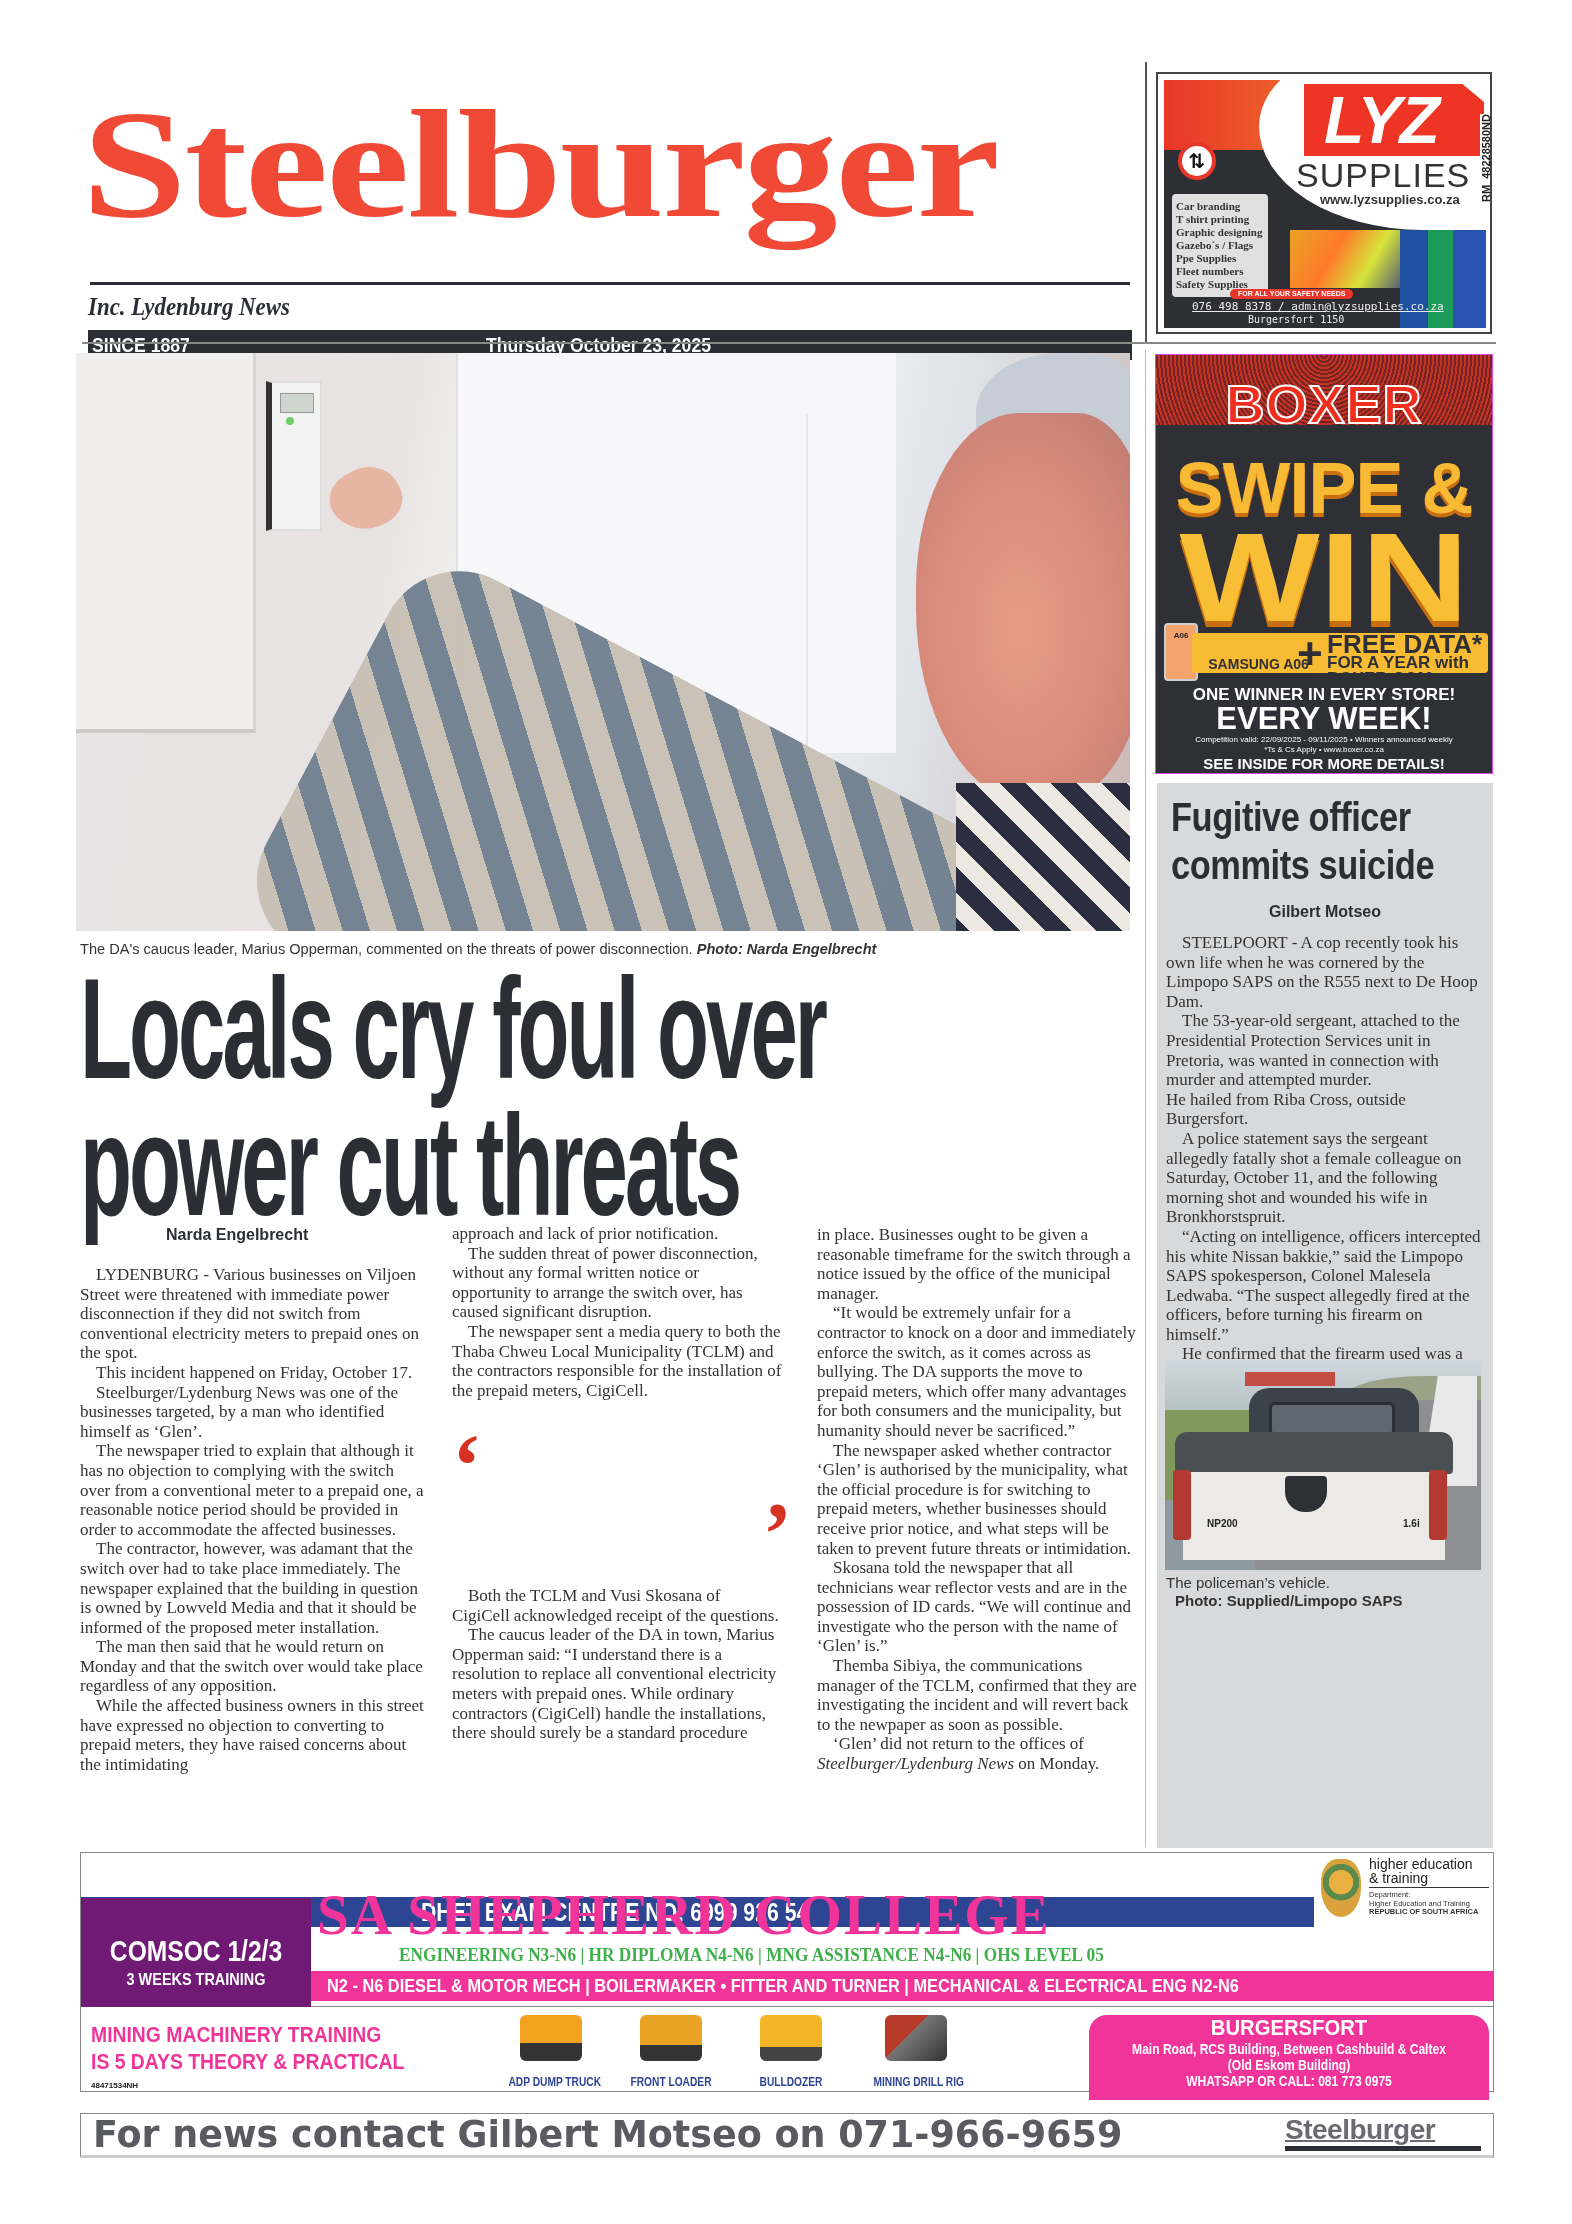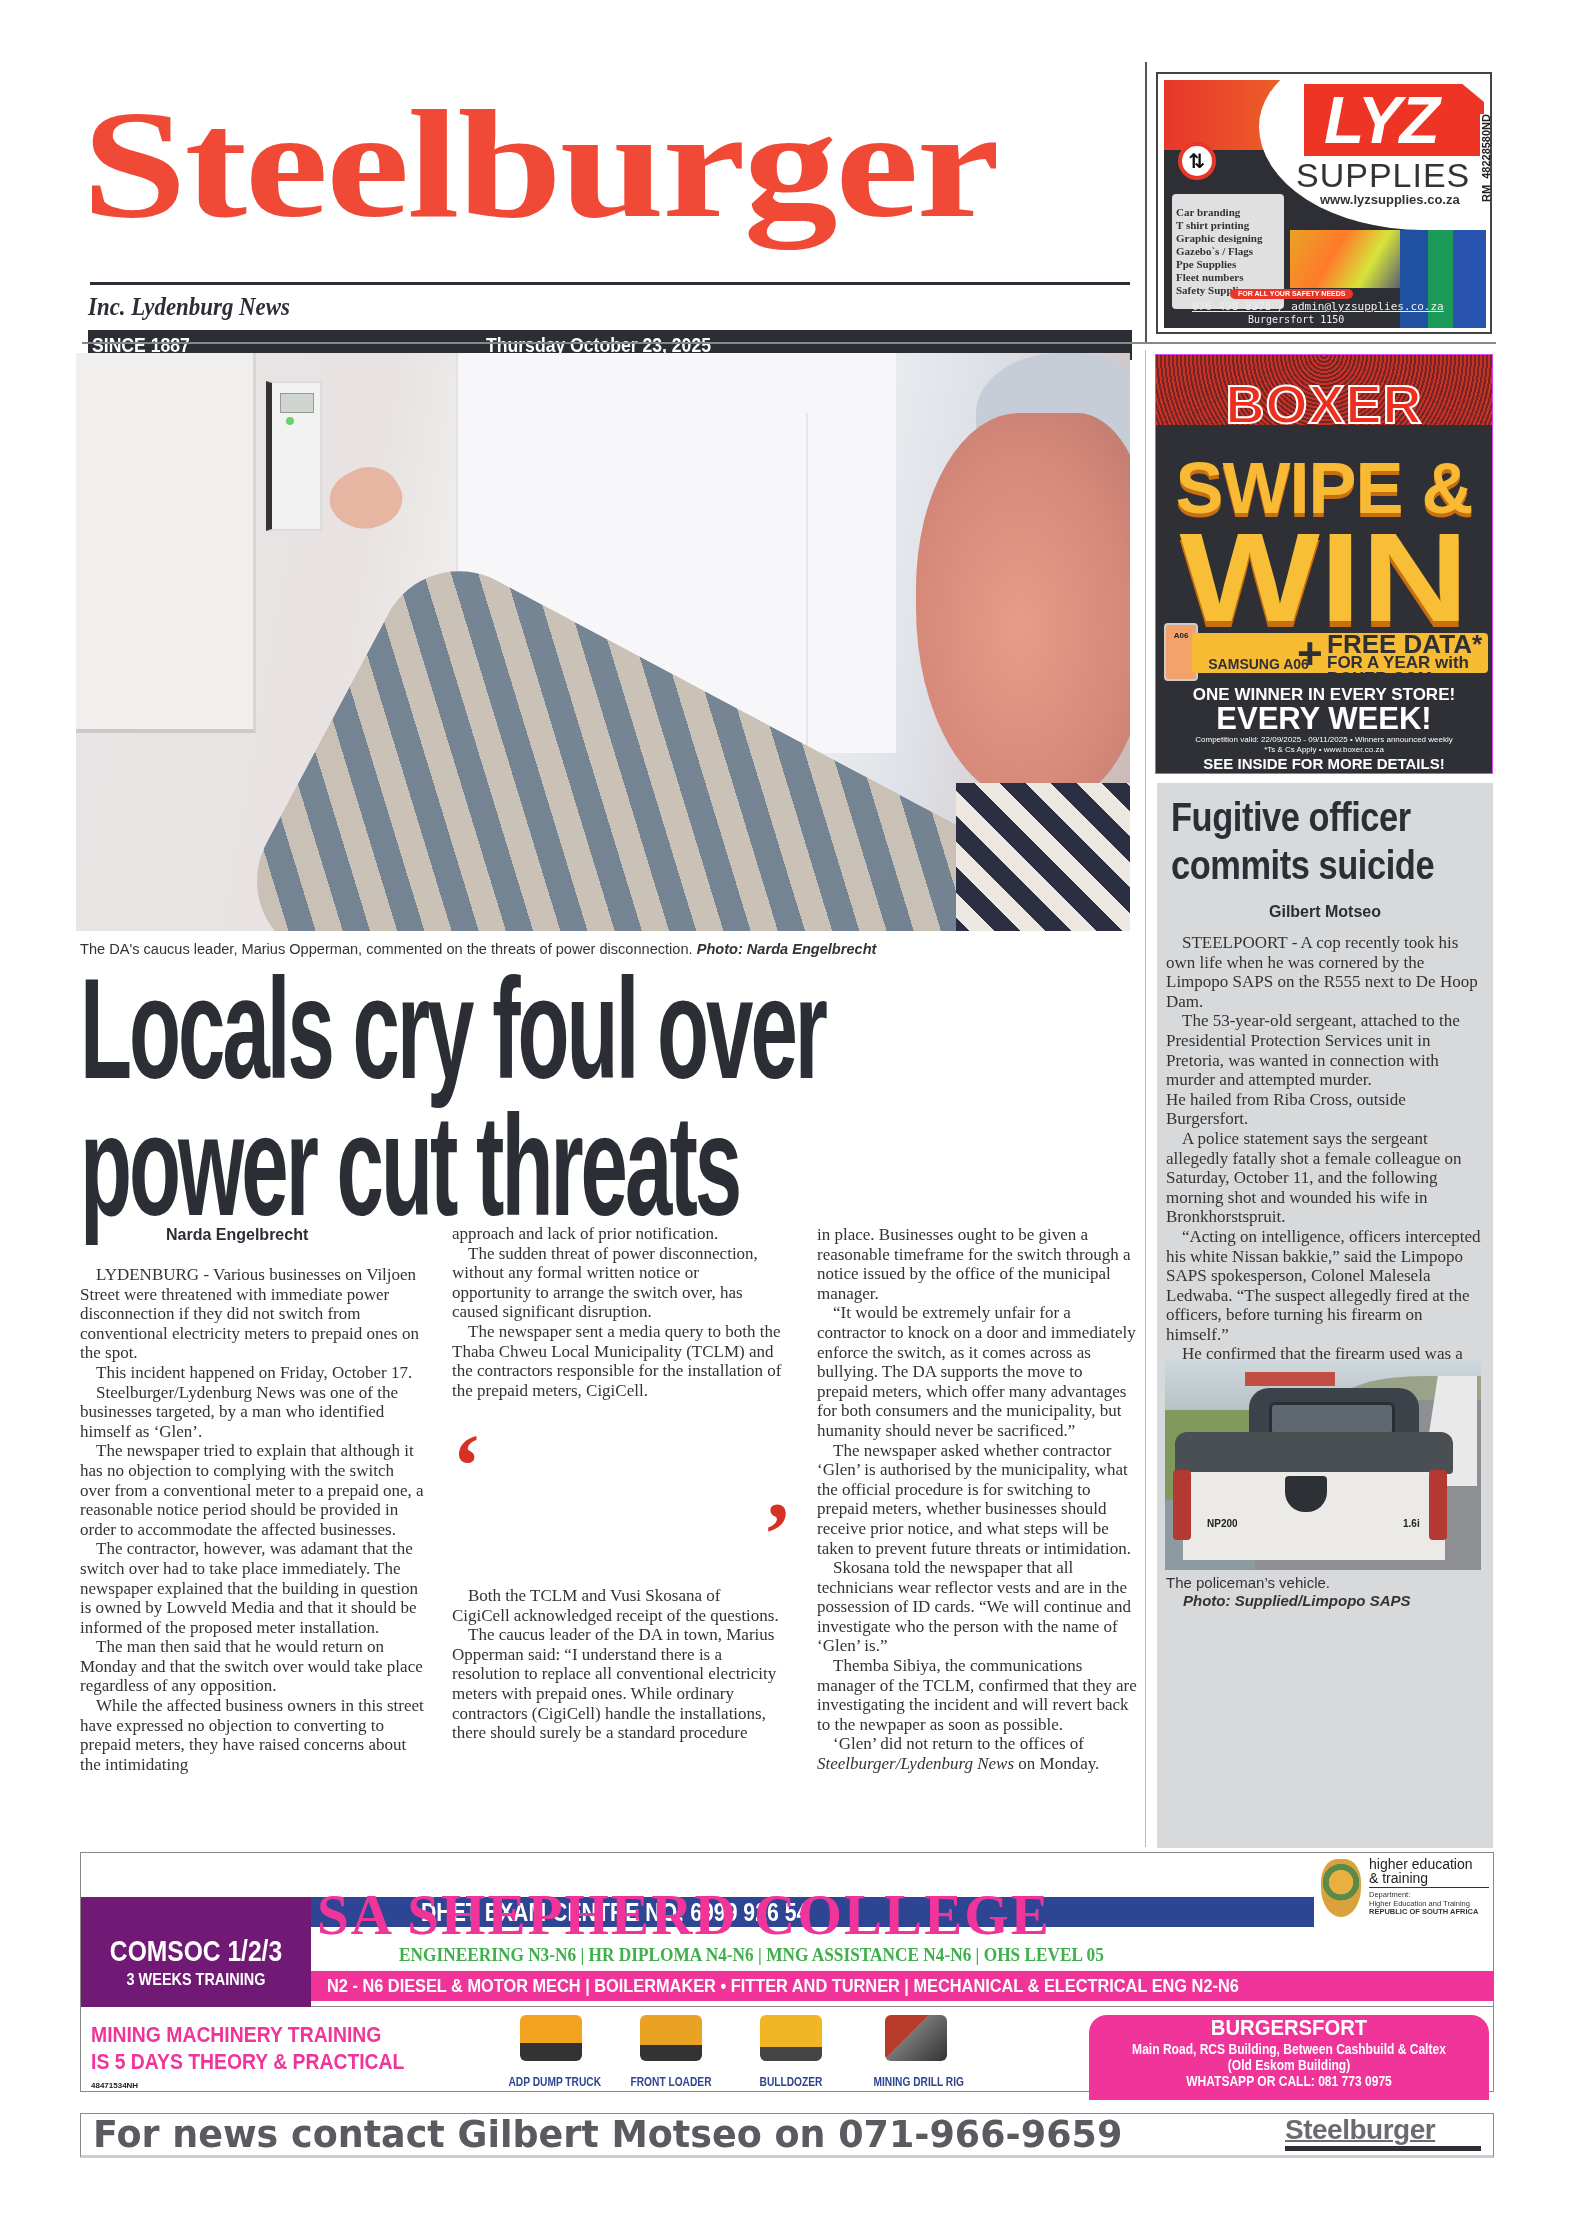--- a/index.html
+++ b/index.html
@@ -22,21 +22,21 @@
 
   
   .lyz { position: absolute; left: 1156px; top: 72px; width: 336px; height: 262px; border: 2px solid #444; background: #fff; overflow: hidden; }
   .lyz .inner { position: absolute; left: 6px; top: 6px; width: 322px; height: 248px; background: #2d2f35; overflow: hidden; }
   .lyz .redwave { position: absolute; left: 0; top: 0; width: 322px; height: 70px; background: linear-gradient(90deg, #e8362a, #f07a28 60%, #fff 60%); }
   .lyz .white { position: absolute; left: 95px; top: -40px; width: 300px; height: 190px; background: #fff; border-radius: 50% 0 0 60%; }
   .lyz .logo { position: absolute; left: 140px; top: 4px; width: 180px; height: 72px; background: #ee3424; clip-path: polygon(0 0, 88% 0, 100% 25%, 100% 100%, 0 100%); }
   .lyz .logo span { position: absolute; left: 20px; top: -2px; font: italic 900 66px "Liberation Sans", sans-serif; color: #fff; letter-spacing: -2px; }
   .lyz .supplies { position: absolute; left: 132px; top: 76px; font: 400 34px "Liberation Sans", sans-serif; color: #333; letter-spacing: 1px; }
   .lyz .url { position: absolute; left: 156px; top: 112px; font: 700 13px "Liberation Sans", sans-serif; color: #333; }
-  .lyz .list { position: absolute; left: 8px; top: 114px; width: 112px; padding: 12px 4px; background: rgba(240,240,240,0.92); border-radius: 4px;
+  .lyz .list { position: absolute; left: 8px; top: 114px; width: 96px; padding: 6px 4px; background: rgba(240,240,240,0.92); border-radius: 4px;
     font: 700 11px "Liberation Serif", serif; color: #333; line-height: 13px; }
   .lyz .sign { position: absolute; left: 14px; top: 62px; width: 38px; height: 38px; border-radius: 50%; border: 4px solid #e8362a; background: #fff; font: 700 20px "DejaVu Sans", sans-serif; text-align: center; line-height: 30px; color: #111; }
   .lyz .vests { position: absolute; left: 126px; top: 150px; width: 110px; height: 58px; background: linear-gradient(120deg, #e9a324, #ff7a2a 40%, #d7e43a 70%, #5a6070); }
   .lyz .suits { position: absolute; left: 236px; top: 150px; width: 86px; height: 98px; background: linear-gradient(90deg, #2050a0 33%, #1c9a5a 33%, #1c9a5a 62%, #2854b0 62%); }
   .lyz .tag { position: absolute; left: 66px; top: 209px; padding: 0 8px; height: 10px; background: #e8362a; border-radius: 5px; font: 700 7px "Liberation Sans", sans-serif; color: #fff; line-height: 10px; }
   .lyz .contact { position: absolute; left: 28px; top: 220px; font: 400 11px "DejaVu Sans Mono", monospace; color: #eee; text-decoration: underline; }
   .lyz .town { position: absolute; left: 84px; top: 234px; font: 400 10px "DejaVu Sans Mono", monospace; color: #eee; }
   .lyz .code { position: absolute; right: -2px; top: 40px; writing-mode: vertical-rl; transform: rotate(180deg); font: 700 11px "Liberation Sans", sans-serif; color: #222; background: #fff; }
 
   
@@ -114,21 +114,21 @@
   .carphoto .win { position: absolute; left: 104px; top: 42px; width: 126px; height: 34px; background: #5f6870; border: 3px solid #2a2e33; border-radius: 6px; }
   .carphoto .cover { position: absolute; left: 10px; top: 72px; width: 278px; height: 42px; background: #4a4f53; border-radius: 12px 12px 4px 4px; }
   .carphoto .gate { position: absolute; left: 18px; top: 112px; width: 262px; height: 88px; background: #ebeae6; }
   .carphoto .handle { position: absolute; left: 120px; top: 116px; width: 42px; height: 36px; background: #2d3034; border-radius: 4px 4px 20px 20px; }
   .carphoto .lightl { position: absolute; left: 8px; top: 110px; width: 18px; height: 70px; background: #b23a32; border-radius: 4px; }
   .carphoto .lightr { position: absolute; left: 264px; top: 110px; width: 18px; height: 70px; background: #b23a32; border-radius: 4px; }
   .carphoto .door { position: absolute; left: 256px; top: 16px; width: 56px; height: 110px; background: #e9e9e9; clip-path: polygon(30% 0, 100% 0, 100% 100%, 0 100%); }
   .carphoto .np { position: absolute; left: 42px; top: 158px; font: 700 10px "Liberation Sans", sans-serif; color: #222; }
   .carphoto .eng { position: absolute; left: 238px; top: 158px; font: 700 10px "Liberation Sans", sans-serif; color: #222; }
   .side .cap1 { position: absolute; left: 9px; top: 791px; font-family: "Liberation Sans", sans-serif; font-size: 15px; color: #333; }
-  .side .cap2 { position: absolute; left: 26px; top: 809px; font-family: "Liberation Sans", sans-serif; font-size: 15px; font-style: italic; font-weight: 700; color: #333; }
+  .side .cap2 { position: absolute; left: 18px; top: 809px; font-family: "Liberation Sans", sans-serif; font-size: 15px; font-weight: 700; color: #333; }
 
   
   .college { position: absolute; left: 80px; top: 1852px; width: 1414px; height: 155px; border: 1px solid #888; background: #fff; }
   .college .blue { position: absolute; left: 0; top: 0; width: 1233px; height: 30px; background: #2e4593; color: #fff;
     font: 700 25px "Liberation Sans", sans-serif; line-height: 30px; margin-top: 44px; }
   .college .blue span { position: absolute; left: 340px; transform: scaleX(0.85); transform-origin: left center; }
   .college .green { position: absolute; left: 0; top: 45px; width: 230px; height: 140px; background: #701a75; color: #fff; text-align: center; }
   .college .green .a { margin-top: 36px; font: 700 30px "Liberation Sans", sans-serif; transform: scaleX(0.82); }
   .college .green .b { font: 700 17px "Liberation Sans", sans-serif; transform: scaleX(0.85); margin-top: 2px; }
   .college .name { position: absolute; left: 236px; top: 30px; font: 900 56px "Liberation Serif", serif; color: #f0349a; letter-spacing: 2px; transform: scaleX(1.02); transform-origin: left top; white-space: nowrap; }

